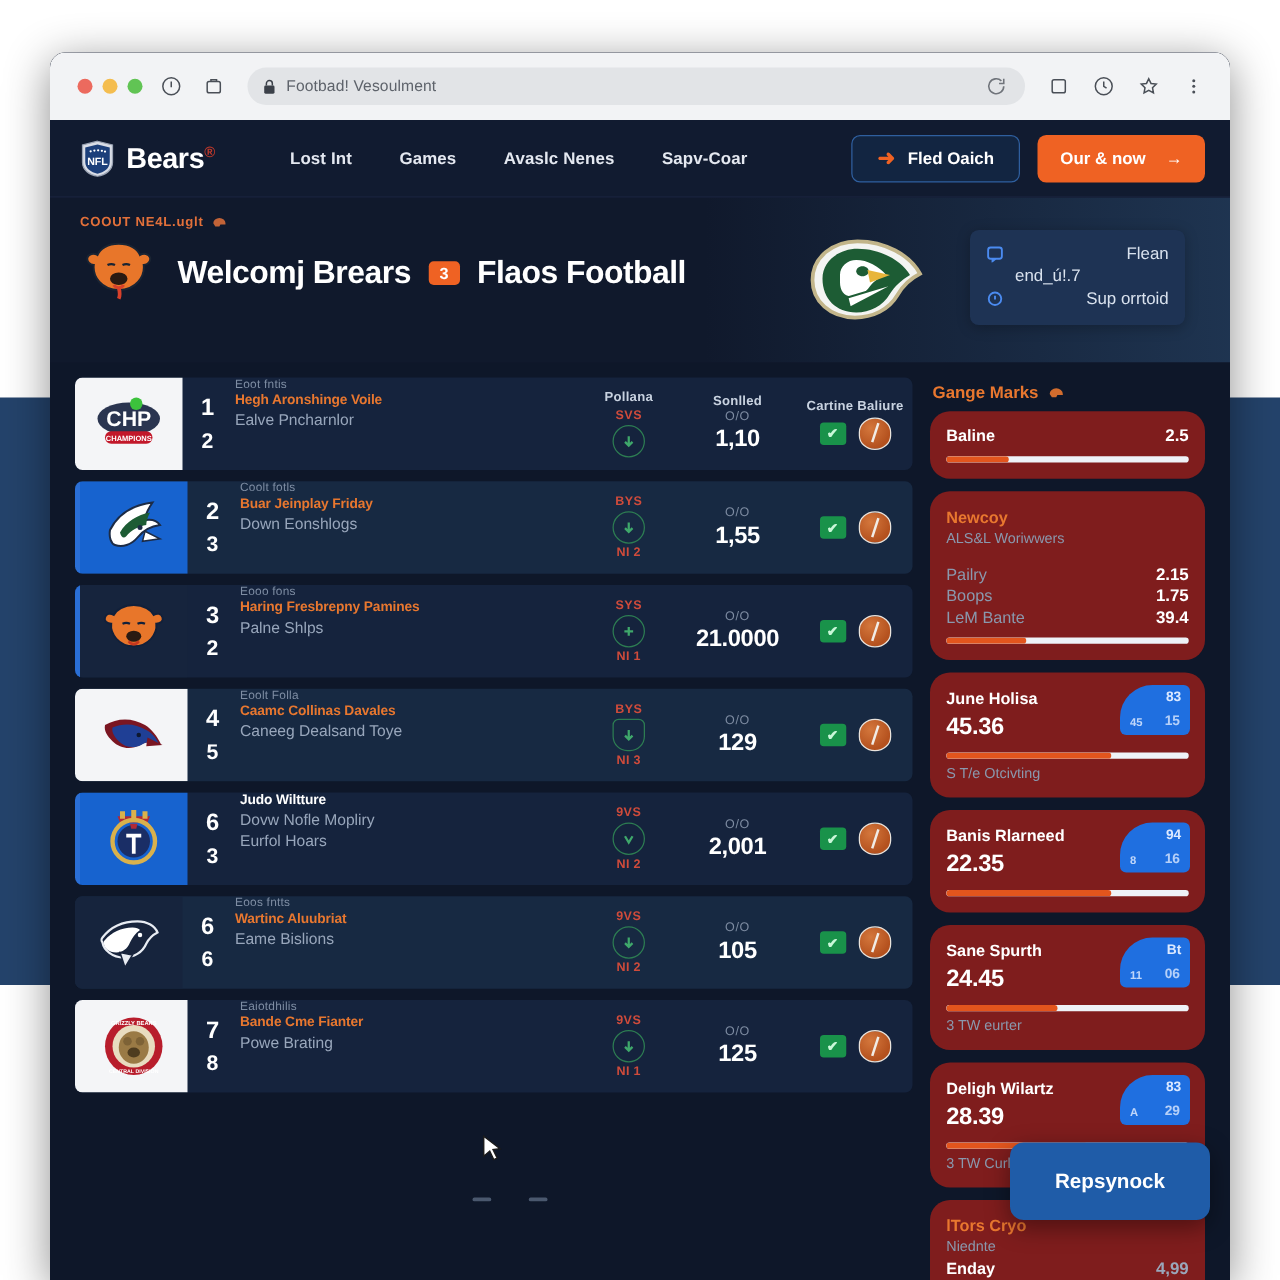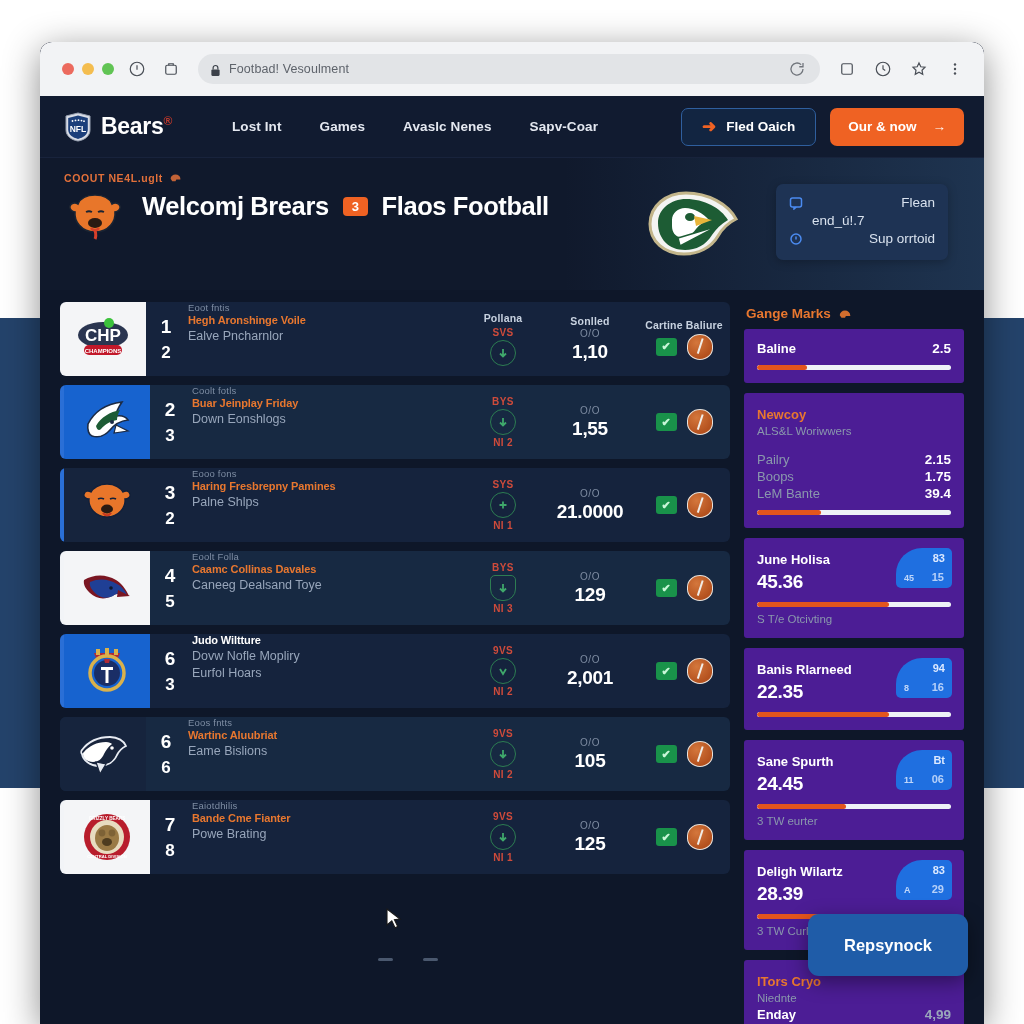--- a/index.html
+++ b/index.html
@@ -84,21 +84,21 @@
     background:
       linear-gradient(90deg, #152murky 0%, #152743 0%, #16293f 55%, #1b3148 100%);
     overflow: hidden;
   }
   .hero::after {
     content: ""; position: absolute; right: 0; top: 0; bottom: 0; width: 420px;
     background: linear-gradient(270deg, rgba(42,74,110,.55), rgba(21,39,67,0));
   }
   .eyebrow { font-size: 10.5px; font-weight: 700; color: #e2703a; letter-spacing: .6px; display: flex; align-items: center; gap: 6px; }
   .eyebrow .ico { width: 13px; height: 11px; opacity: .85; }
-  .hero-row { display: flex; align-items: flex-start; gap: 16px; margin-top: 8px; position: relative; z-index: 2; }
+  .hero-row { display: flex; align-items: center; gap: 16px; margin-top: 8px; position: relative; z-index: 2; }
   .hero-logo { width: 62px; height: 52px; flex: none; }
   .hero-title { font-size: 25.5px; font-weight: 700; color: #ffffff; letter-spacing: -.4px; display: flex; align-items: center; gap: 14px; }
   .hero-badge {
     background: #ef6223; color: #fff; border-radius: 4px;
     font-size: 13px; font-weight: 700; padding: 3px 9px; line-height: 1;
   }
   .hero-sub { font-size: 18.5px; color: #97a4b8; margin-top: 4px; letter-spacing: -.1px; }
   .hero-rightlogo { position: absolute; left: 592px; top: 24px; width: 110px; height: 78px; z-index: 2; }
   .hero-card {
     position: absolute; right: 36px; top: 26px; width: 172px;
@@ -156,21 +156,21 @@
   .act-cell { width: 92px; flex: none; display: flex; align-items: center; justify-content: center; gap: 10px; }
   .chip-green { width: 21px; height: 18px; border-radius: 3px; background: #19924a; display:flex; align-items:center; justify-content:center; color:#c9f7d8; font-size:11px; font-weight:700; }
   .ball { width: 26px; height: 26px; border-radius: 50% 50% 50% 50% / 45% 45% 45% 45%; background: radial-gradient(circle at 36% 32%, #d4773c, #b4511e 70%); border: 1.5px solid #e9e3dc; position: relative; }
   .ball::after { content:""; position:absolute; left:50%; top:16%; width:1.6px; height:68%; background:#f1ece6; transform: translateX(-50%) rotate(18deg); }
   .col-head { font-size: 10.5px; font-weight: 700; color: #c8d2e0; letter-spacing: .2px; }
 
   
   .side-title { font-size: 13.5px; font-weight: 700; color: #e8772f; display: flex; align-items: center; gap: 7px; margin: 4px 0 8px 2px; }
   .side-title .ico { width: 14px; height: 12px; opacity: .9; }
   .card {
-    background: #4c1d95; border-radius: 3px; padding: 12px 13px 13px 13px; margin-bottom: 10px;
+    background: #7f1d1d; border-radius: 16px; padding: 12px 13px 13px 13px; margin-bottom: 10px;
   }
   .card-row { display: flex; align-items: baseline; justify-content: space-between; }
   .card-lbl { font-size: 13px; font-weight: 700; color: #ffffff; }
   .card-lbl.orange { color: #e8772f; }
   .card-lbl.muted { color: #8a98ad; font-weight: 400; }
   .card-val { font-size: 13.5px; font-weight: 700; color: #ffffff; }
   .card-sub { font-size: 11.5px; color: #8a98ad; margin-top: 6px; }
   .bar { height: 5px; border-radius: 3px; background: #eef2f7; margin-top: 9px; position: relative; overflow: hidden; }
   .bar > i { position: absolute; left: 0; top: 0; bottom: 0; background: #e3551d; display: block; border-radius: 3px; }
   .card.withbadge { position: relative; }

